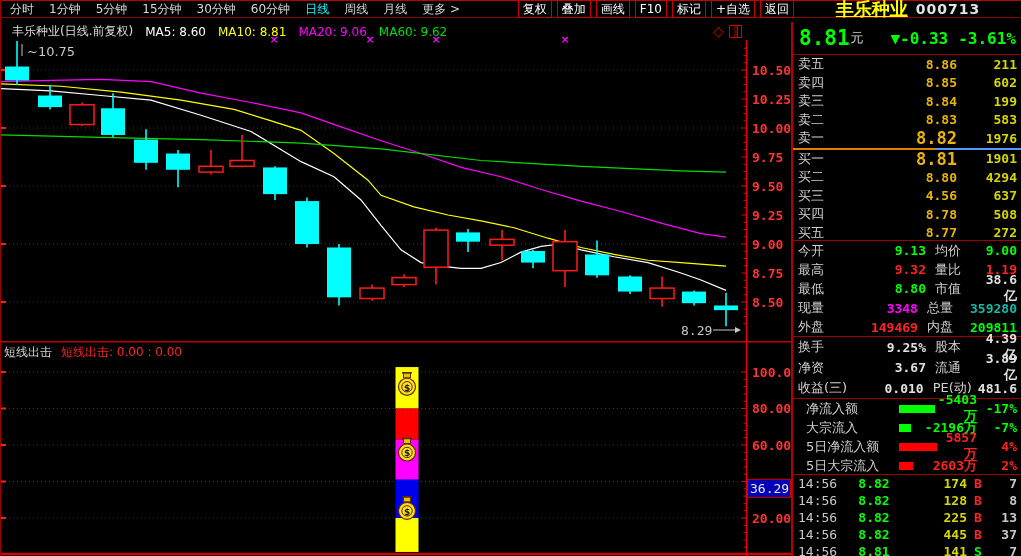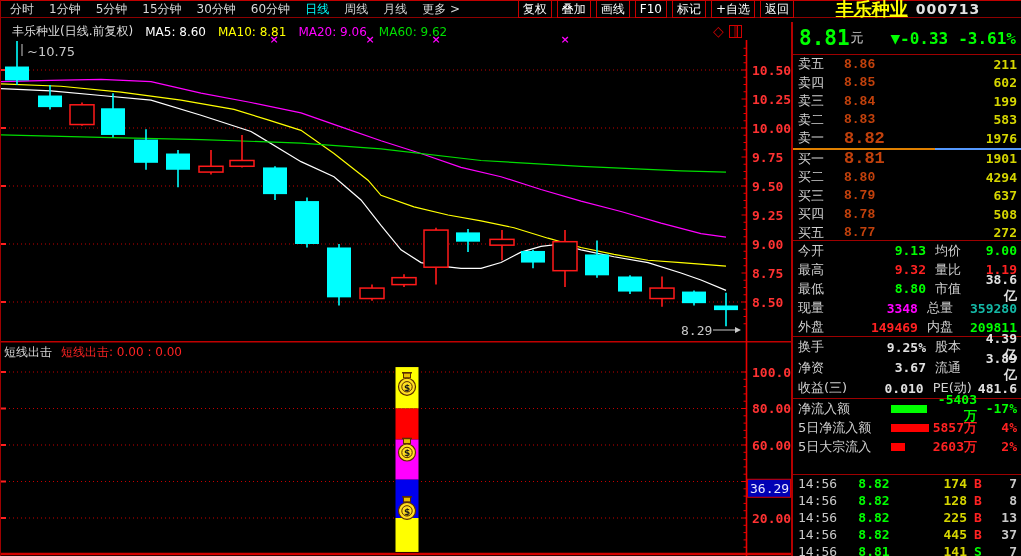--- a/index.html
+++ b/index.html
@@ -60,38 +60,38 @@
   .sec { border-bottom:1px solid #9e0000; }
   #price-sec { height:33px; display:flex; align-items:center; padding:0 6px; }
   #cur-price { color:#00ff00; font-size:21px; }
   #cur-unit  { color:#cccccc; font-size:13px; margin-left:1px; }
   #chg { color:#00ff00; font-size:16px; font-weight:bold; margin-left:auto; }
   #chg-pct { color:#00ff00; font-size:16px; margin-left:10px; }
 
   #book-sec { height:186px; }
   .brow { display:flex; align-items:center; padding:0 5px; height:18.5px; font-size:13px; }
   .blabel { color:#d0d0d0; width:46px; }
-  .bprice { flex:1; text-align:left; color:#c2410c; font-size:13px;font-family:Liberation Mono, monospace; }
+  .bprice { flex:1; text-align:right; color:#eab308; font-size:13px; }
   .bvol   { width:60px; text-align:right; color:#d6d600; font-size:13px; }
   .brow.best .bprice { font-size:17px; }
   #book-divider { height:2px; margin:0; background:linear-gradient(to right,#e08000 0%,#e08000 62%,#5599ff 62%,#5599ff 100%); }
 
   #info-sec { height:96px; }
   .irow { display:flex; align-items:center; padding:0 5px; height:19.2px; font-size:13px; }
   .ilabel  { color:#d0d0d0; width:60px; }
   .ival1   { width:68px; text-align:right; font-size:13px; }
   .ilabel2 { color:#d0d0d0; width:46px; margin-left:9px; }
   .ival2   { flex:1; text-align:right; font-size:13px; }
 
   #stats-sec { height:62px; }
   .srow { display:flex; align-items:center; padding:0 5px; height:20.6px; font-size:13px; }
   .srow .ival1, .srow .ival2 { color:#e0e0e0; }
 
   #flow-sec { height:76px; }
-  .frow { display:flex; align-items:center; padding:0 5px; height:19px; font-size:13px; }
+  .frow { display:flex; align-items:center; padding:0 5px; height:19px; font-size:13px;margin-left:8px; }
   .flabel { color:#d0d0d0; width:93px; white-space:nowrap; }
   .fbar { height:8px; }
   .fval { flex:1; text-align:right; font-size:13px; }
   .fpct { width:40px; text-align:right; font-size:13px; }
 
   #ticks-sec { height:81px; border-bottom:none; }
   .trow { display:flex; align-items:center; padding:0 5px; height:17px; font-size:13px; }
   .ttime  { color:#c8c8c8; width:48px; font-family:"DejaVu Sans Mono",monospace; }
   .tprice { width:56px; text-align:center; }
   .tvol   { flex:1; text-align:right; color:#d6d600; }
@@ -380,21 +380,21 @@
           <span class="bprice num">8.81</span>
           <span class="bvol num">1901</span>
         </div>
         <div class="brow">
           <span class="blabel">买二</span>
           <span class="bprice num">8.80</span>
           <span class="bvol num">4294</span>
         </div>
         <div class="brow">
           <span class="blabel">买三</span>
-          <span class="bprice num">8.79</span>
+          <span class="bprice num">4.56</span>
           <span class="bvol num">637</span>
         </div>
         <div class="brow">
           <span class="blabel">买四</span>
           <span class="bprice num">8.78</span>
           <span class="bvol num">508</span>
         </div>
         <div class="brow">
           <span class="blabel">买五</span>
           <span class="bprice num">8.77</span>
@@ -452,20 +452,26 @@
           <span class="ilabel2">PE(动)</span>
           <span class="ival2 num">481.6</span>
         </div>
       </div>
     <div id="flow-sec" class="sec">
         <div class="frow">
           <span class="flabel">净流入额</span>
           <span class="fbar" style="width: 36px; background: rgb(0, 255, 0);"></span>
           <span class="fval num" style="color: rgb(0, 255, 0);">-5403万</span>
           <span class="fpct num" style="color: rgb(0, 255, 0);">-17%</span>
+        </div>
+        <div class="frow">
+          <span class="flabel">大宗流入</span>
+          <span class="fbar" style="width: 12px; background: rgb(0, 255, 0);"></span>
+          <span class="fval num" style="color: rgb(0, 255, 0);">-2196万</span>
+          <span class="fpct num" style="color: rgb(0, 255, 0);">-7%</span>
         </div>
         <div class="frow">
           <span class="flabel">5日净流入额</span>
           <span class="fbar" style="width: 38px; background: rgb(255, 0, 0);"></span>
           <span class="fval num" style="color: rgb(255, 34, 34);">5857万</span>
           <span class="fpct num" style="color: rgb(255, 34, 34);">4%</span>
         </div>
         <div class="frow">
           <span class="flabel">5日大宗流入</span>
           <span class="fbar" style="width: 14px; background: rgb(255, 0, 0);"></span>

